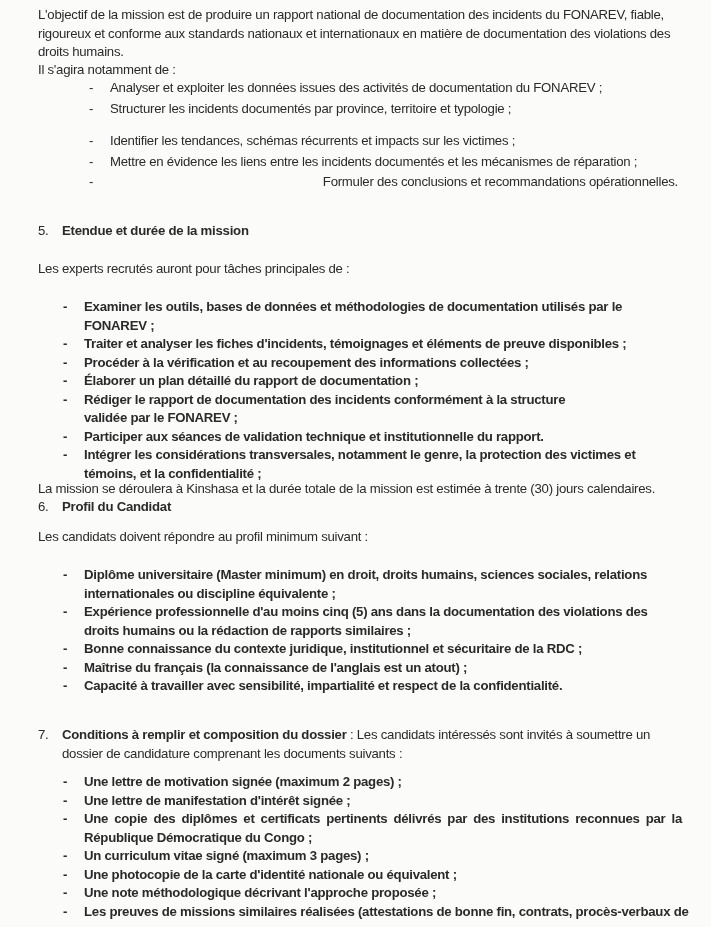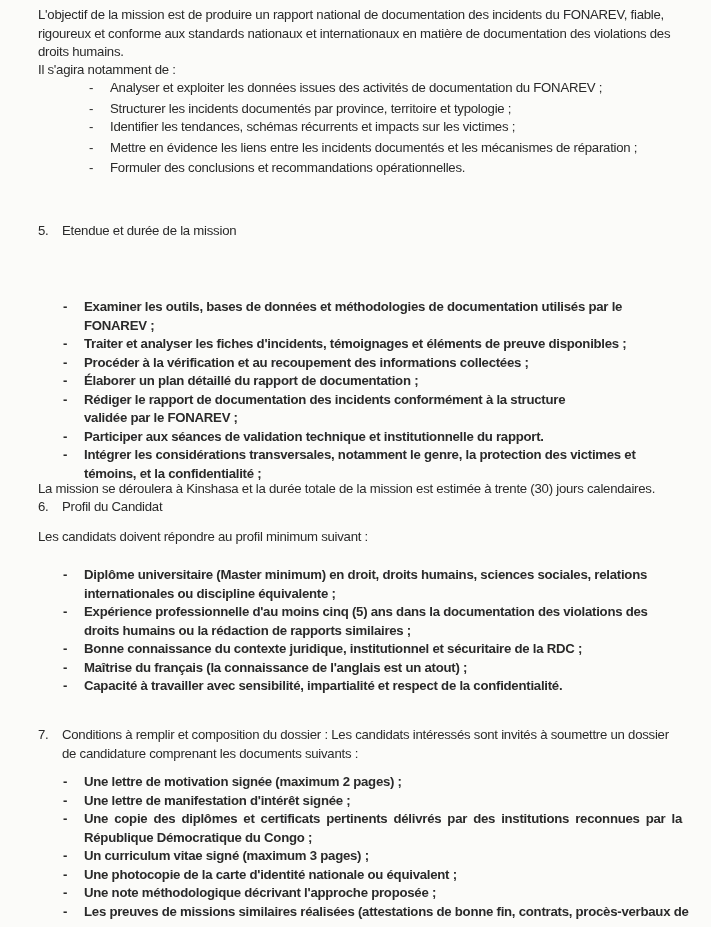--- a/index.html
+++ b/index.html
@@ -9,46 +9,47 @@
     color: #2a2a2a;
     font-family: "Liberation Sans", sans-serif;
     font-size: 13.2px;
     line-height: 18.5px;
     letter-spacing: -0.25px;
   }
   .page { position: relative; width: 711px; height: 920px; }
   .p { position: absolute; left: 38px; width: 640px; }
   .sec { position: absolute; left: 38px; width: 640px; }
   .sec .num { display: inline-block; width: 24px; }
-  .sec .title { font-weight: normal; }
+  .sec .title { font-weight: bold; }
   ul.list { position: absolute; margin: 0; padding: 0; list-style: none; }
   ul.list li { position: relative; padding-left: 22px; }
   ul.list li::before { content: "-"; position: absolute; left: 1px; top: 0; }
   ul.l1 { left: 88px; width: 590px; }
   ul.l2 { left: 62px; width: 620px; font-weight: bold; }
   .just { text-align: justify; }
 </style>
 </head>
 <body>
 
 <div class="page">
 
   <div class="p" style="top:6px;">L'objectif de la mission est de produire un rapport national de documentation des incidents du FONAREV, fiable, rigoureux et conforme aux standards nationaux et internationaux en matière de documentation des violations des droits humains.</div>
   <div class="p" style="top:61px;">Il s'agira notamment de :</div>
   <ul class="list l1" style="top:79px;">
     <li>Analyser et exploiter les données issues des activités de documentation du FONAREV ;</li>
     <li style="margin-top:2px;">Structurer les incidents documentés par province, territoire et typologie ;</li>
-    <li style="margin-top:0;">Identifier les tendances, schémas récurrents et impacts sur les victimes ;</li>
+    <li style="margin-top:14px;">Identifier les tendances, schémas récurrents et impacts sur les victimes ;</li>
     <li style="margin-top:2px;">Mettre en évidence les liens entre les incidents documentés et les mécanismes de réparation ;</li>
-    <li style="margin-top:2px;">Formuler des conclusions et recommandations opérationnelles.</li>
+    <li style="margin-top:2px;text-align:right;">Formuler des conclusions et recommandations opérationnelles.</li>
   </ul>
 
   <div class="sec" style="top:222px;">
     <span class="num">5.</span><span class="title">Etendue et durée de la mission</span>
   </div>
+  <div class="p" style="top:260px;">Les experts recrutés auront pour tâches principales de :</div>
   <ul class="list l2" style="top:298px;">
     <li>Examiner les outils, bases de données et méthodologies de documentation utilisés par le FONAREV ;</li>
     <li>Traiter et analyser les fiches d'incidents, témoignages et éléments de preuve disponibles ;</li>
     <li>Procéder à la vérification et au recoupement des informations collectées ;</li>
     <li>Élaborer un plan détaillé du rapport de documentation ;</li>
     <li style="width:500px;">Rédiger le rapport de documentation des incidents conformément à la structure validée par le FONAREV ;</li>
     <li>Participer aux séances de validation technique et institutionnelle du rapport.</li>
     <li>Intégrer les considérations transversales, notamment le genre, la protection des victimes et témoins, et la confidentialité ;</li>
   </ul>
   <div class="p" style="top:480px; width:665px;">La mission se déroulera à Kinshasa et la durée totale de la mission est estimée à trente (30) jours calendaires.</div>

